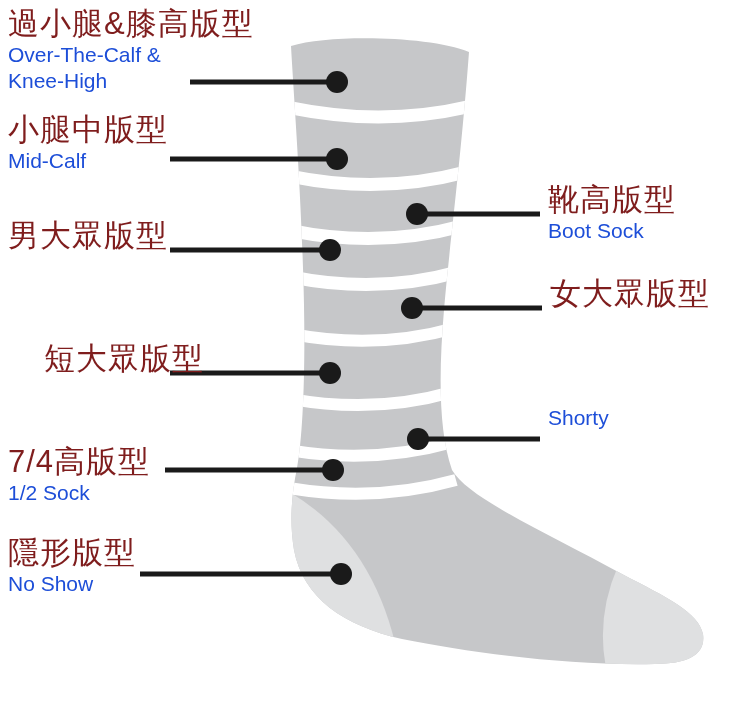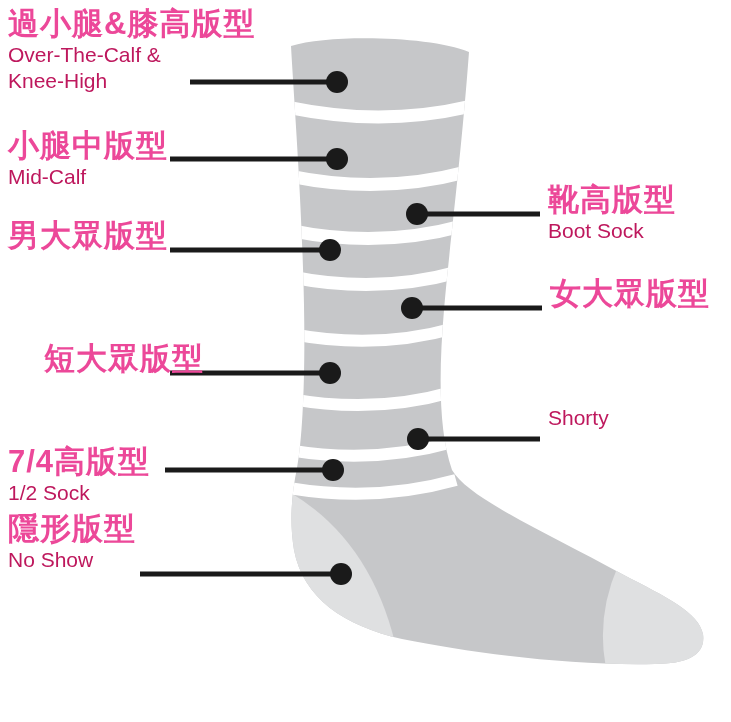--- a/index.html
+++ b/index.html
@@ -9,31 +9,31 @@
     width:731px;height:722px;
     background:#ffffff;
     overflow:hidden;
     font-family:"Liberation Sans","DejaVu Sans",sans-serif;
   }
   .sock-svg{position:absolute;left:0;top:0;}
   .callout{position:absolute;}
   .callout .zh{
     display:block;
     font-size:31px;
-    font-weight:700;
-    color:#ec4899;
+    font-weight:400;
+    color:#7f1d1d;
     letter-spacing:1px;
     line-height:36px;
     white-space:nowrap;
   }
   .callout .en{
     display:block;
     font-size:21px;
     font-weight:400;
-    color:#be185d;
+    color:#1d4ed8;
     line-height:26px;
   }
   .callout-left{text-align:left;}
   .callout-right{text-align:left;}
   .en-wrap{width:160px;}
 </style>
 </head>
 <body>
 
 <div class="canvas">
@@ -83,39 +83,39 @@
     <circle cx="417" cy="214" r="11" fill="#1a1a1a"></circle>
     <circle cx="412" cy="308" r="11" fill="#1a1a1a"></circle>
     <circle cx="418" cy="439" r="11" fill="#1a1a1a"></circle>
   </svg>
 
   <div class="callout callout-left" style="left:8px;top:6px;">
     <span class="zh">過小腿&amp;膝高版型</span>
     <span class="en en-wrap">Over-The-Calf &amp; Knee-High</span>
   </div>
 
-  <div class="callout callout-left" style="left:8px;top:128px;">
+  <div class="callout callout-left" style="left:8px;top:112px;">
     <span class="zh">小腿中版型</span>
     <span class="en">Mid-Calf</span>
   </div>
 
   <div class="callout callout-left" style="left:8px;top:218px;">
     <span class="zh">男大眾版型</span>
   </div>
 
   <div class="callout callout-left" style="left:8px;top:341px;margin-left:36px;">
     <span class="zh">短大眾版型</span>
   </div>
 
   <div class="callout callout-left" style="left:8px;top:444px;">
     <span class="zh">7/4高版型</span>
     <span class="en">1/2 Sock</span>
   </div>
 
-  <div class="callout callout-left" style="left:8px;top:511px;">
+  <div class="callout callout-left" style="left:8px;top:535px;">
     <span class="zh">隱形版型</span>
     <span class="en">No Show</span>
   </div>
 
   <div class="callout callout-right" style="left:548px;top:182px;">
     <span class="zh">靴高版型</span>
     <span class="en">Boot Sock</span>
   </div>
 
   <div class="callout callout-right" style="left:550px;top:276px;">

